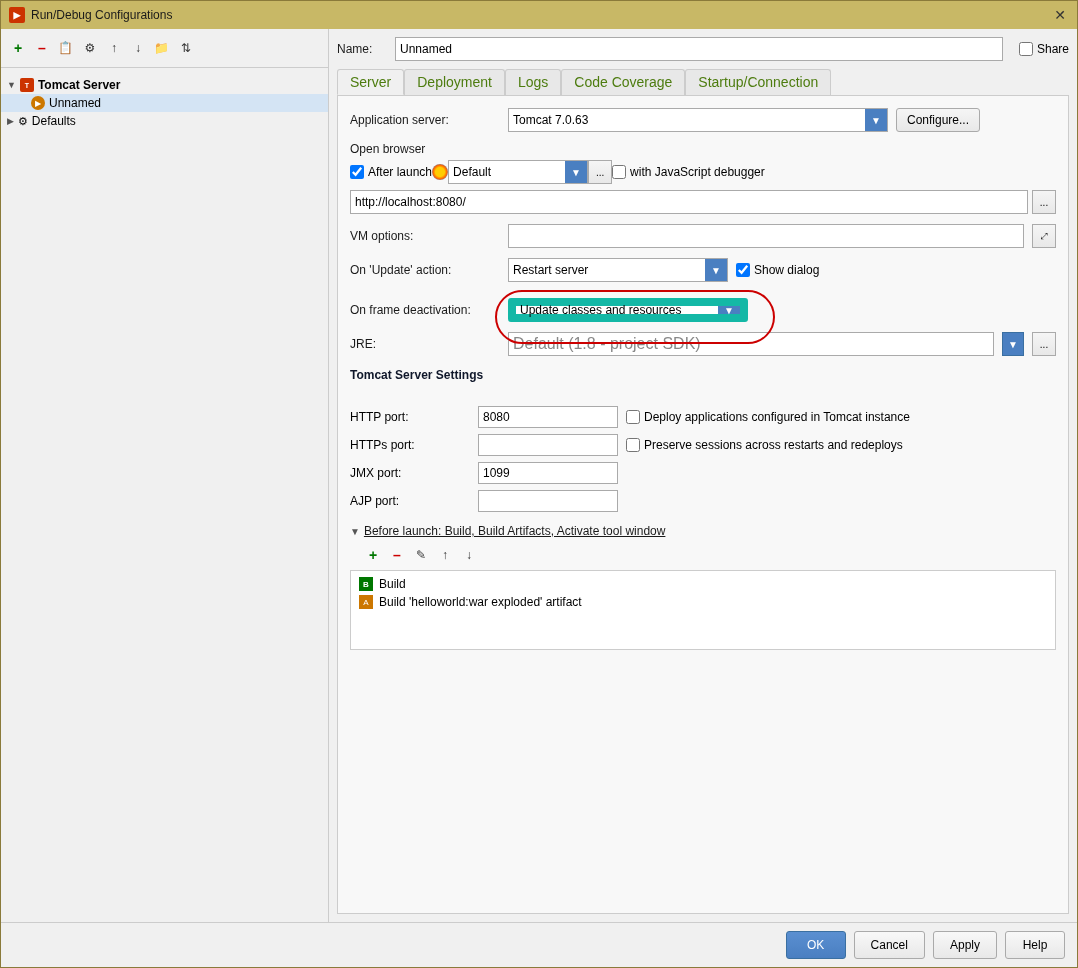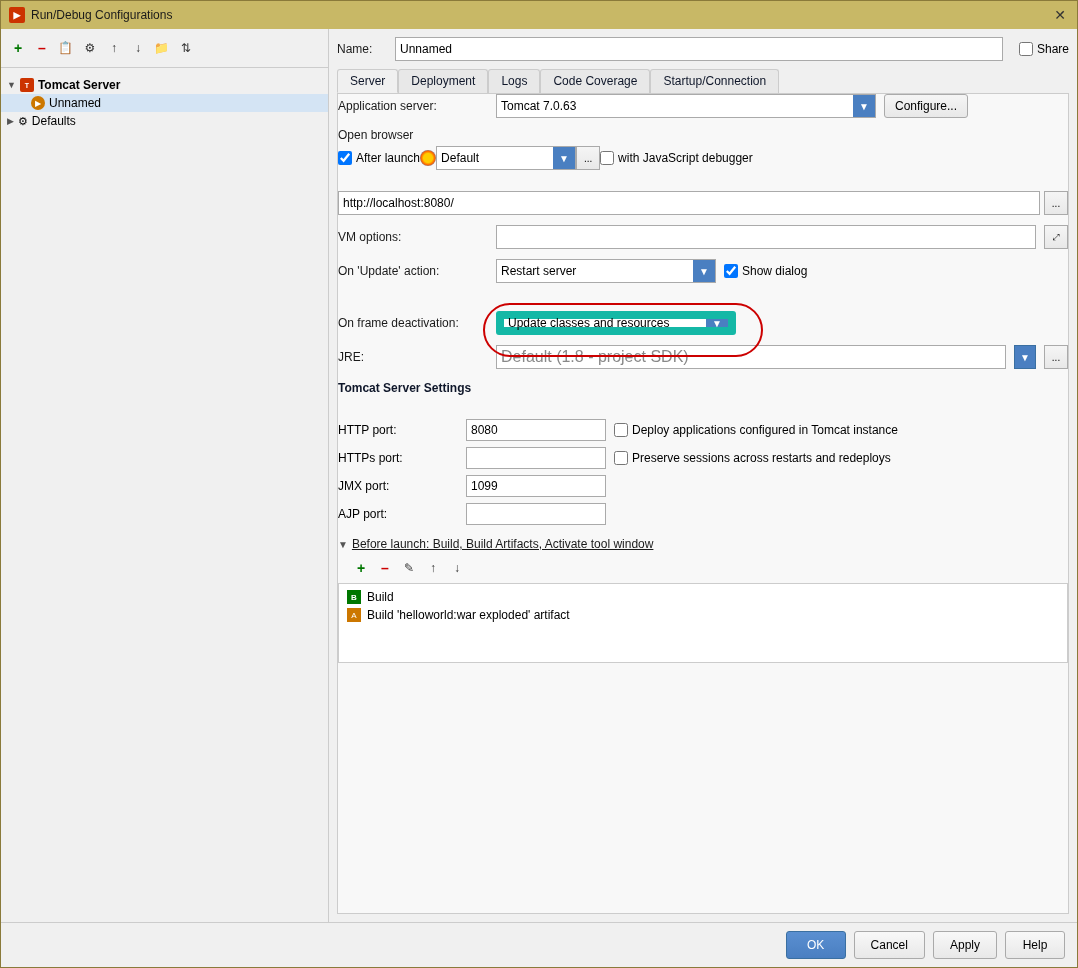--- a/index.html
+++ b/index.html
@@ -187,34 +187,35 @@
       display: flex;
       margin-bottom: 0;
     }
 
     .tab {
       padding: 4px 12px;
       border: 1px solid #ccc;
       border-bottom: none;
       background: #e8e8e8;
       cursor: pointer;
-      font-size: 12px;
-      color: #0f172a;
+      font-size: 14px;
+      color: #4d7c0f;
       border-radius: 3px 3px 0 0;
     }
 
     .tab.active {
       background: #f0f0f0;
       border-bottom: 1px solid #f0f0f0;
       z-index: 1;
     }
 
     .panel {
       border: 1px solid #ccc;
       background: #f8f8f8;
+      padding: 12px;
       flex: 1;
       overflow-y: auto;
     }
 
     .field-row {
       display: flex;
       align-items: center;
       gap: 8px;
       margin-bottom: 10px;
     }
@@ -269,21 +270,21 @@
     .open-browser-label {
       font-size: 12px;
       color: #1a1a1a;
       margin-bottom: 4px;
     }
 
     .browser-row {
       display: flex;
       align-items: center;
       gap: 0;
-      margin-bottom: 21px;
+      margin-bottom: 6px;
     }
 
     .checkbox-label {
       display: flex;
       align-items: center;
       gap: 4px;
       font-size: 12px;
       cursor: pointer;
     }
 
@@ -334,21 +335,21 @@
       border: 1px solid #aaa;
       background: white;
       padding: 2px 4px;
       font-size: 12px;
     }
 
     .on-update-row {
       display: flex;
       align-items: center;
       gap: 8px;
-      margin-bottom: 28px;
+      margin-bottom: 16px;
     }
 
     .on-frame-row {
       display: flex;
       align-items: center;
       gap: 8px;
       margin-bottom: 10px;
       position: relative;
     }
 

